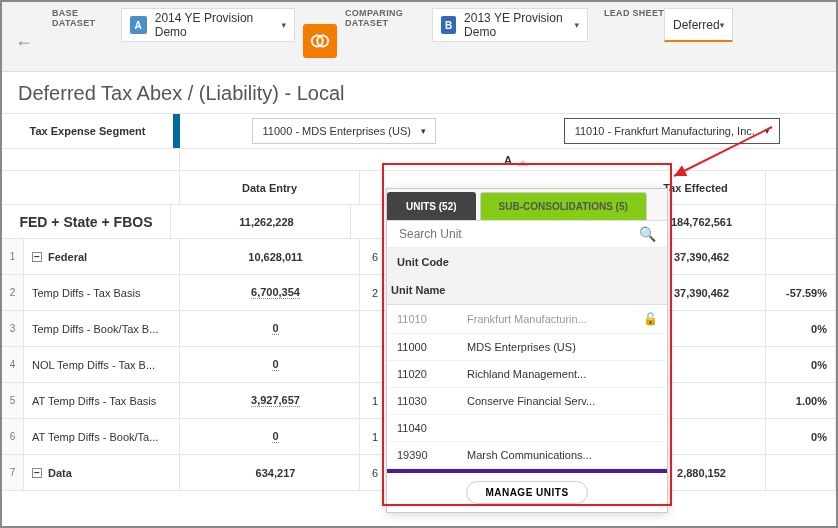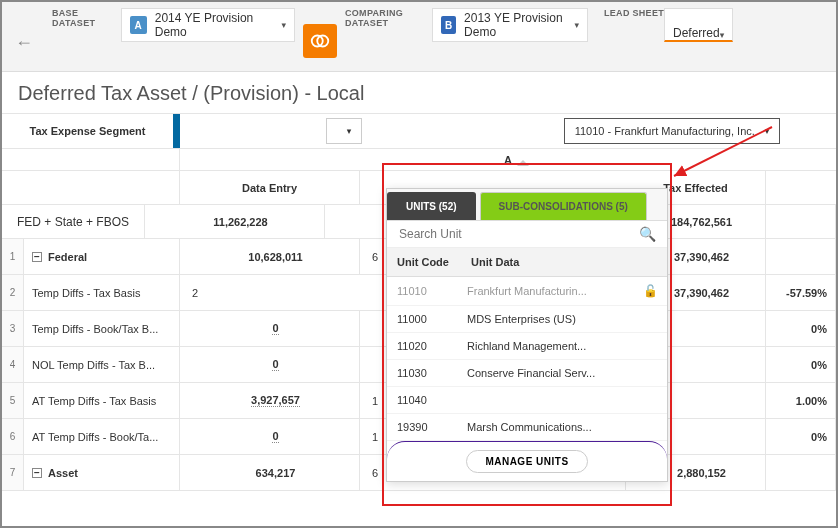--- a/index.html
+++ b/index.html
@@ -11,21 +11,21 @@
   .ds-col { flex: 1; display: flex; flex-direction: row; padding: 0 8px; }
   .ds-label { font-size: 9px; font-weight: bold; color: #666; margin-bottom: 4px; letter-spacing: 0.3px; }
   .ds-select { background: #fff; border: 1px solid #ddd; height: 34px; display: flex; align-items: center; padding: 0 8px; position: relative; cursor: pointer; }
   .ds-select .badge { width: 18px; height: 18px; color: #fff; font-size: 10px; font-weight: bold; display: flex; align-items: center; justify-content: center; border-radius: 2px; margin-right: 8px; }
   .badge.a { background: #4a90c8; }
   .badge.b { background: #3268b8; }
   .ds-select .caret { margin-left: auto; font-size: 9px; color: #555; }
   .compare-icon { width: 34px; height: 34px; background: #f57c00; color: #fff; display: flex; align-items: center; justify-content: center; margin-top: 16px; border-radius: 3px; }
   .compare-icon svg { width: 22px; height: 22px; }
   .lead-col { flex: 1; max-width: 230px; }
-  .lead-col .ds-select { border-bottom: 2px solid #f57c00; align-items: flex-end; }
+  .lead-col .ds-select { border-bottom: 2px solid #f57c00; }
 
   .page-title { font-size: 20px; font-weight: 300; color: #555; padding: 10px 16px 8px; }
 
   
   .header-strip { display: flex; border-top: 1px solid #e5e5e5; border-bottom: 1px solid #e5e5e5; height: 36px; align-items: center; }
   .seg-label { width: 178px; font-size: 11px; font-weight: bold; text-align: center; border-right: 7px solid #0369a1; height: 100%; display: flex; align-items: center; justify-content: center; }
   .dd-entity { background: #fff; border: 1px solid #ccc; height: 26px; display: flex; align-items: center; padding: 0 10px; font-size: 11px; cursor: pointer; margin: 0 auto; }
   .dd-entity .tri { margin-left: 10px; font-size: 9px; }
   .hs-left { flex: 1; display: flex; justify-content: center; }
   .hs-right { flex: 1; display: flex; justify-content: center; }
@@ -40,21 +40,21 @@
   .colh-row { display: flex; border-bottom: 1px solid #e5e5e5; height: 34px; }
   .colh-row .seg-spacer { width: 178px; border-right: 1px solid #e5e5e5; }
   .col-data, .col-tax, .col-pct { display: flex; align-items: center; justify-content: center; font-size: 11px; font-weight: bold; border-right: 1px solid #e5e5e5; }
   .col-data { width: 180px; }
   .col-gap { flex: 1; }
   .col-tax { width: 140px; }
   .col-pct { width: 70px; border-right: none; }
 
   
   .sum-row { display: flex; border-bottom: 1px solid #e5e5e5; height: 34px; }
-  .sum-row .seg-cell { width: 143px; border-right: 1px solid #e5e5e5; display: flex; align-items: center; justify-content: center; font-size: 12px; font-weight: normal; }
+  .sum-row .seg-cell { width: 169px; border-right: 1px solid #e5e5e5; display: flex; align-items: center; justify-content: center; font-size: 14px; font-weight: bold; }
   .cell { display: flex; align-items: center; padding-left: 12px; font-size: 11px; border-right: 1px solid #e5e5e5; }
   .sum-row .col-data, .sum-row .col-tax { font-weight: bold; }
 
   
   .rows { }
   .drow { display: flex; border-bottom: 1px solid #e5e5e5; height: 36px; }
   .rownum { width: 22px; border-right: 1px solid #e5e5e5; display:flex; align-items:center; justify-content:center; color:#777; font-size:10px; background:#fafafa; }
   .rname { width: 156px; border-right:1px solid #e5e5e5; display:flex; align-items:center; padding-left:8px; font-size:11px; white-space:nowrap; overflow:hidden; text-overflow:ellipsis; }
   .rname .exp { width:10px; height:10px; border:1px solid #888; margin-right:6px; display:flex; align-items:center; justify-content:center; font-size:10px; line-height:8px; flex-shrink:0; }
   .bold { font-weight:bold; }
@@ -66,30 +66,30 @@
 
   
   .popover { position:absolute; left: 384px; top: 186px; width: 282px; background:#fff; border:1px solid #ccc; box-shadow: 0 2px 10px rgba(0,0,0,0.15); }
   .tabs { display:flex; background:#f7f7f7; border-bottom:1px solid #ddd; }
   .tab { flex:0 0 auto; padding: 8px 18px; font-size:10px; font-weight:bold; color:#555; cursor:pointer; border:1px solid transparent; border-bottom:none; margin-top:3px; }
   .tab.active { background:#434343; color:#fff; border-radius:3px 3px 0 0; }
   .tab.inactive { background:#84cc16; border:1px solid #ccc; border-bottom:none; border-radius:3px 3px 0 0; margin-left:4px; }
   .search-row { display:flex; align-items:center; padding: 2px 10px; border-bottom:1px solid #eee; }
   .search-row input { flex:1; border:none; outline:none; font-size:12px; padding:4px 2px; }
   .search-row .mag { font-size:14px; color:#333; margin-left:6px; }
-  .list-header { display:flex; background:#f3f3f3; border-bottom:1px solid #ddd; font-size:11px; font-weight:bold; }
+  .list-header { display:flex; background:#f3f3f3; border-bottom:1px solid #ddd; font-size:11px; font-weight:bold;flex-direction:column; }
   .list-header .c1 { width:80px; padding:8px 10px; }
   .list-header .c2 { flex:1; padding:8px 4px; }
   .ulist { max-height: 196px; overflow-y:auto; }
   .urow { display:flex; align-items:center; font-size:11px; border-bottom:1px solid #f2f2f2; padding: 7px 0; cursor:pointer; }
   .urow .c1 { width:80px; padding-left:10px; }
   .urow .c2 { flex:1; white-space:nowrap; overflow:hidden; text-overflow:ellipsis; padding-right:8px; }
   .urow .lock { width:24px; color:#888; font-size:12px; }
   .urow.sel { color:#999; }
-  .pop-footer { display:flex; justify-content:center; padding:8px; border-top:1px solid #4c1d95;border-radius:18px; }
+  .pop-footer { display:flex; justify-content:center; padding:8px; border-top:4px solid #4c1d95; }
   .manage-btn { border:1px solid #ccc; border-radius:14px; padding:5px 18px; font-size:10px; font-weight:bold; letter-spacing:0.5px; background:#fff; cursor:pointer; }
   .tiny-caret { position:absolute; left:515px; top:158px; width:0; height:0; border-left:6px solid transparent; border-right:6px solid transparent; border-bottom:6px solid #ccc; }
 
 </style>
 </head>
 <body>
 
 <div class="topbar">
   <div class="back-btn">
     <span>←</span>
@@ -118,26 +118,27 @@
   </div>
   <div class="ds-col lead-col">
     <div class="ds-label">LEAD SHEET</div>
     <div class="ds-select">
       <span>Deferred</span>
       <span class="caret">▾</span>
     </div>
   </div>
 </div>
 
-<div class="page-title">Deferred Tax Asset / (Provision) - Local</div>
+<div class="page-title">Deferred Tax Abex / (Liability) - Local</div>
 
 <div class="header-strip">
   <div class="seg-label">Tax Expense Segment</div>
   <div class="hs-left">
     <div class="dd-entity">
+      <span>11000 - MDS Enterprises (US)</span>
       <span class="tri">▾</span>
     </div>
   </div>
   <div class="hs-right">
     <div class="dd-entity boxed">
       <span>11010 - Frankfurt Manufacturing, Inc.</span>
       <span class="tri">▾</span>
     </div>
   </div>
 </div>
@@ -175,20 +176,23 @@
       <div class="cell col-data">10,628,011</div>
       <div class="cell col-gap">6</div>
       <div class="cell col-tax">37,390,462</div>
       <div class="cell col-pct" style="justify-content: flex-end; padding-right: 8px;"></div>
     </div>
     <div class="drow">
       <div class="rownum">2</div>
       <div class="rname">
         <span>Temp Diffs - Tax Basis</span>
       </div>
+      <div class="cell col-data">
+        <span class="dotted">6,700,354</span>
+      </div>
       <div class="cell col-gap">2</div>
       <div class="cell col-tax">37,390,462</div>
       <div class="cell col-pct" style="justify-content: flex-end; padding-right: 8px;">-57.59%</div>
     </div>
     <div class="drow">
       <div class="rownum">3</div>
       <div class="rname">
         <span>Temp Diffs - Book/Tax B...</span>
       </div>
       <div class="cell col-data">
@@ -231,41 +235,41 @@
         <span class="dotted">0</span>
       </div>
       <div class="cell col-gap">1</div>
       <div class="cell col-tax"></div>
       <div class="cell col-pct" style="justify-content: flex-end; padding-right: 8px;">0%</div>
     </div>
     <div class="drow">
       <div class="rownum">7</div>
       <div class="rname bold">
         <span class="exp">−</span>
-        <span>Asset</span>
+        <span>Data</span>
       </div>
       <div class="cell col-data">634,217</div>
       <div class="cell col-gap">6</div>
       <div class="cell col-tax">2,880,152</div>
       <div class="cell col-pct" style="justify-content: flex-end; padding-right: 8px;"></div>
     </div>
   </div>
 
 <div class="popover">
   <div class="tabs">
     <div class="tab active">UNITS (52)</div>
     <div class="tab inactive">SUB-CONSOLIDATIONS (5)</div>
   </div>
   <div class="search-row">
     <input type="text" placeholder="Search Unit" style="">
     <span class="mag">🔍</span>
   </div>
   <div class="list-header">
     <div class="c1">Unit Code</div>
-    <div class="c2">Unit Data</div>
+    <div class="c2">Unit Name</div>
   </div>
   <div class="ulist" id="ulist">
       <div class="urow sel">
         <div class="c1">11010</div>
         <div class="c2">Frankfurt Manufacturin...</div>
         <div class="lock">🔓</div>
       </div>
       <div class="urow">
         <div class="c1">11000</div>
         <div class="c2">MDS Enterprises (US)</div>

